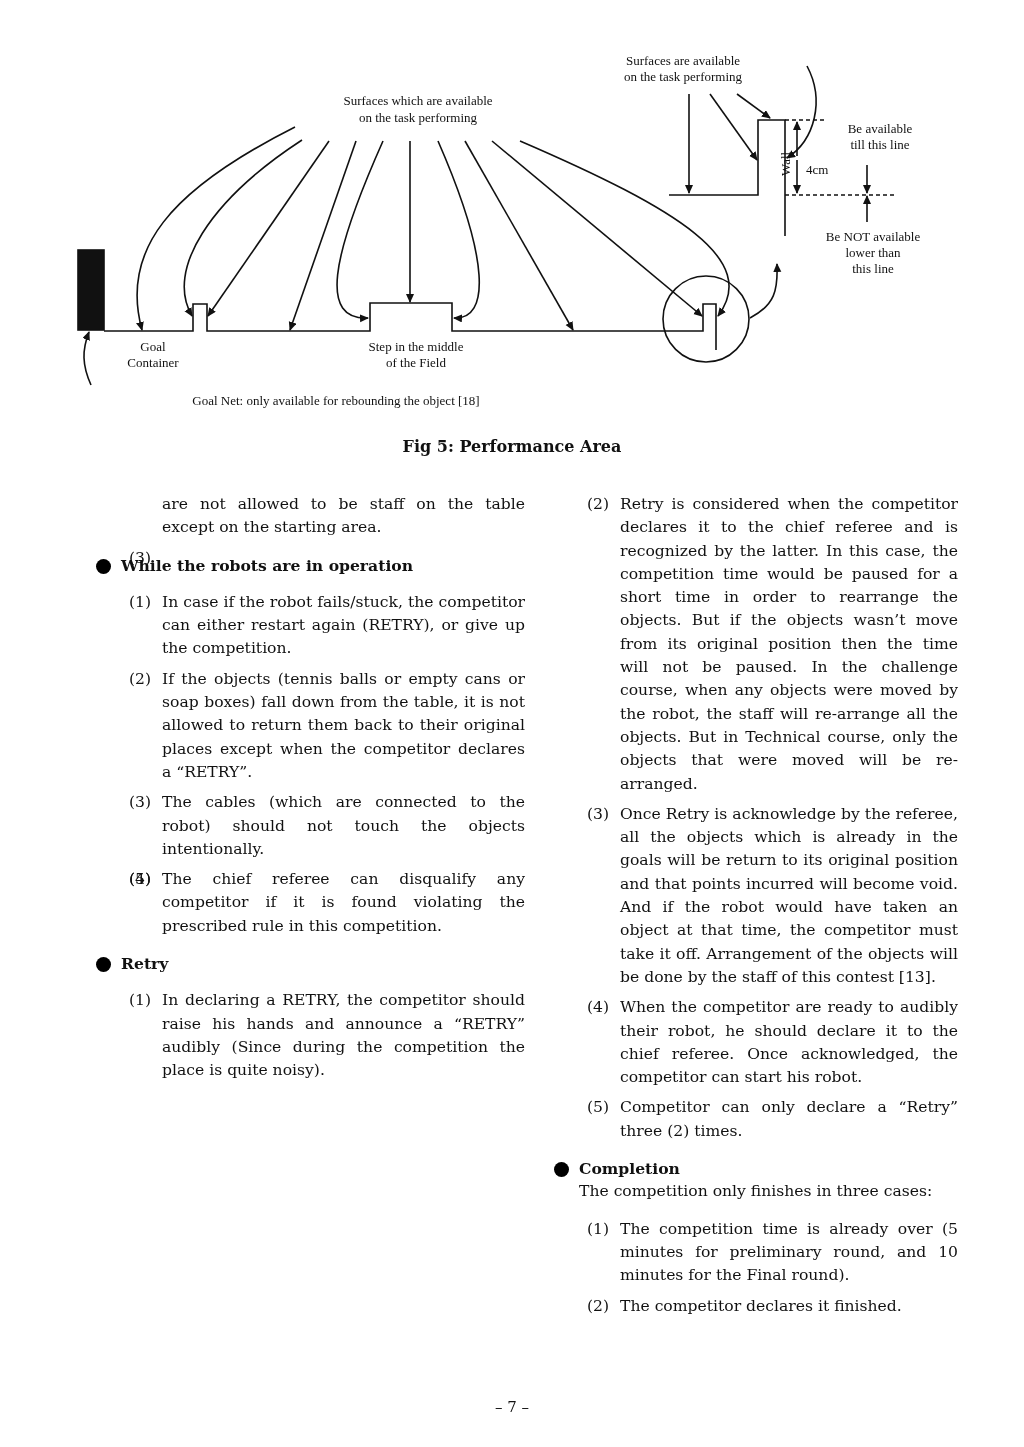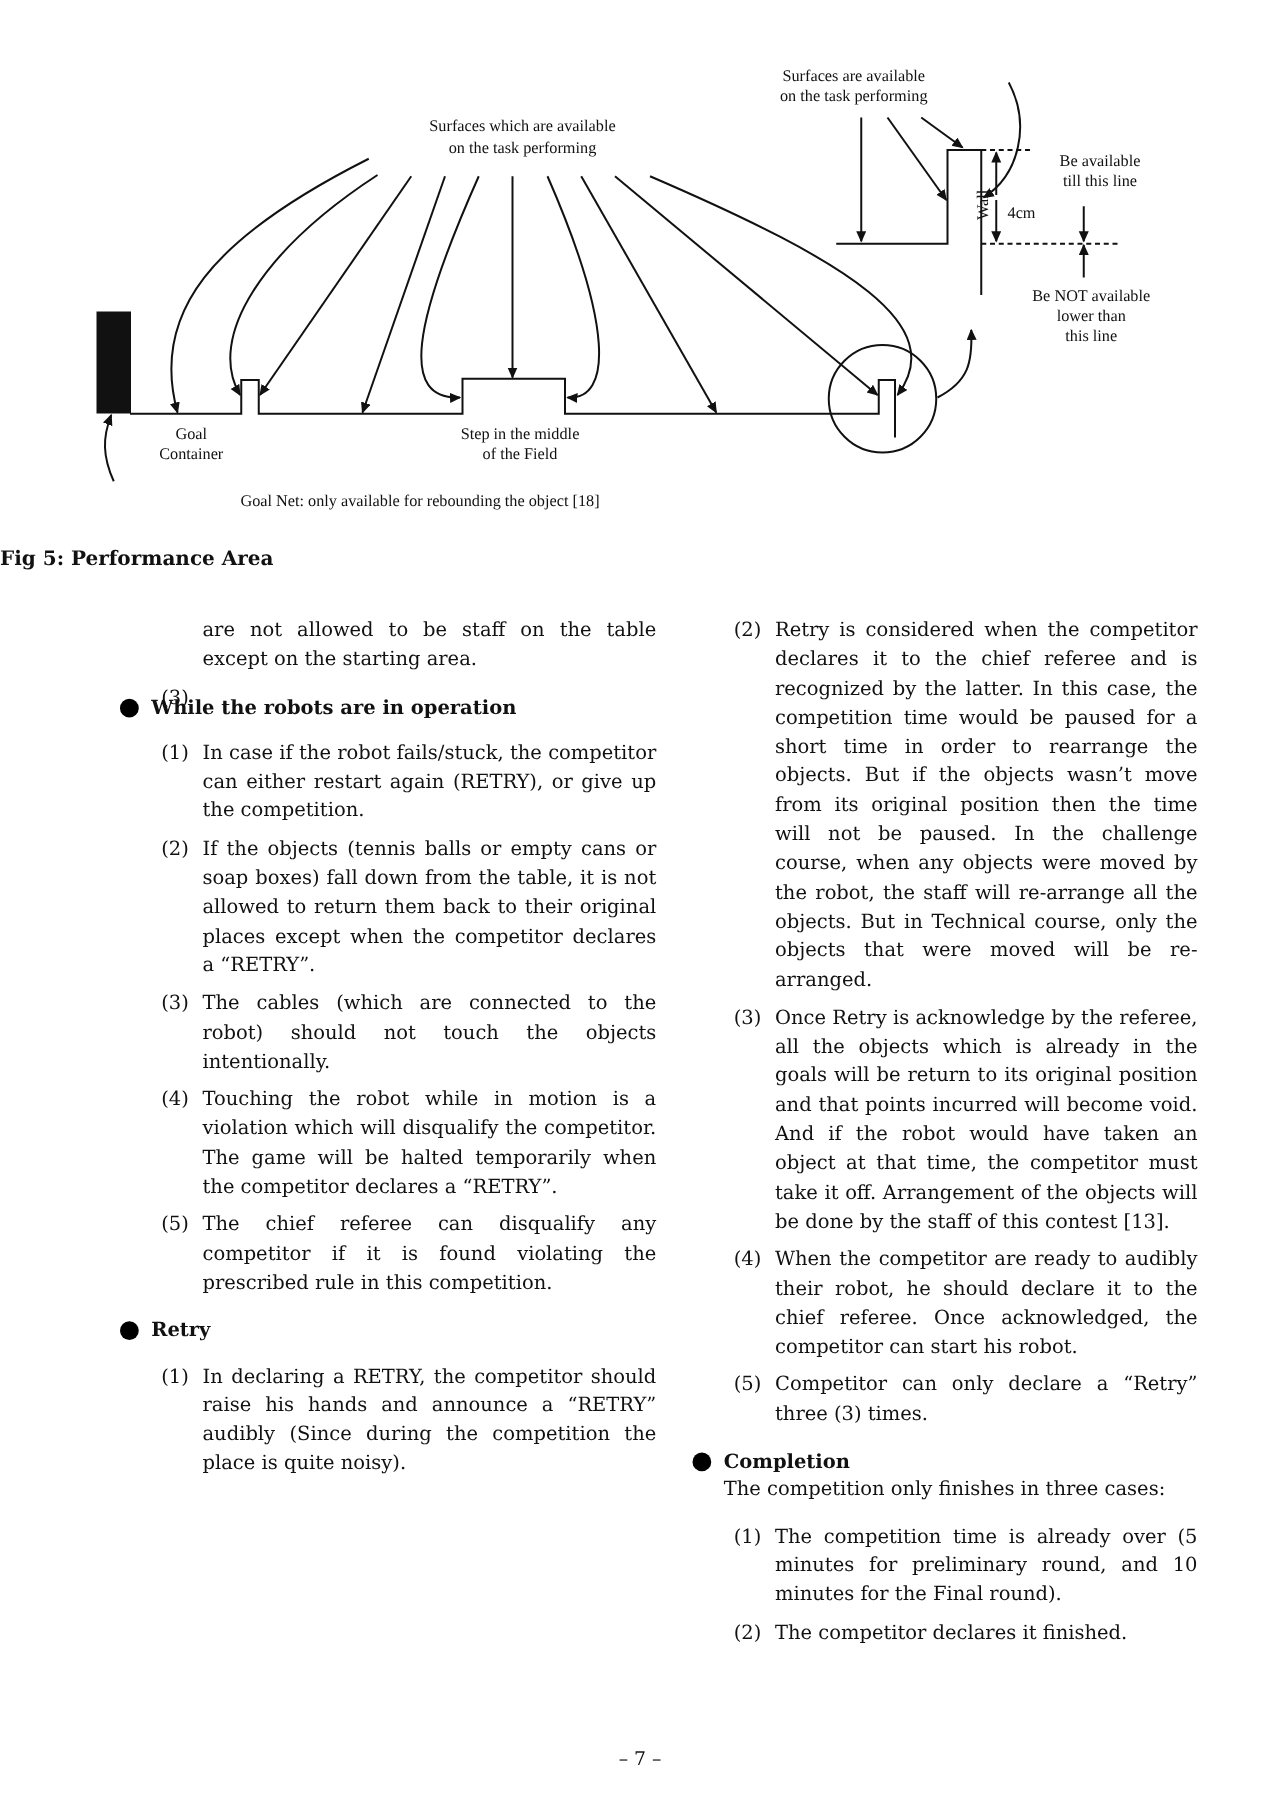--- a/index.html
+++ b/index.html
@@ -1,20 +1,20 @@
 <!DOCTYPE html>
 <html><head>
 <meta charset="utf-8">
 <style>
   html, body { margin: 0; padding: 0; background: #ffffff; }
   body { width: 1024px; height: 1447px; position: relative; overflow: hidden; color: #111; }
   .page { position: absolute; left: 0; top: 0; width: 1024px; height: 1447px; }
   svg.figure { position: absolute; left: 0; top: 0; width: 1024px; height: 420px; }
   svg.figure text { font-family: "Liberation Serif", serif; font-size: 13px; fill: #111; }
-  .caption { position: absolute; top: 437px; left: 0; width: 1024px; text-align: left;
+  .caption { position: absolute; top: 437px; left: 0; width: 1024px; text-align: center;
     font-family: "DejaVu Serif", serif; font-weight: bold; font-size: 16px; }
   .col { position: absolute; font-family: "DejaVu Serif", serif; font-size: 15.6px; line-height: 23.3px; }
   .col-left { left: 95px; top: 493px; width: 430px; }
   .col-right { left: 553px; top: 493px; width: 405px; }
   .item { position: relative; padding-left: 67px; text-align: justify; margin-bottom: 7px; }
   .item .num { position: absolute; left: 34px; top: 0; }
   .cont { padding-left: 67px; text-align: justify; margin-bottom: 7px; }
   .col-right .item { padding-left: 67px; }
   .col-right .item .num { left: 34px; }
   .section { position: relative; padding-left: 26px; font-weight: bold; margin-top: 14px; margin-bottom: 14px; }
@@ -94,35 +94,35 @@
       <span class="num">(3)</span>
     </div>
 
     <div class="section">
       <span class="bullet"></span>
       <span>While the robots are in operation</span>
     </div>
     <div class="item"><span class="num">(1)</span><span>In case if the robot fails/stuck, the competitor can either restart again (RETRY), or give up the competition.</span></div>
     <div class="item"><span class="num">(2)</span><span>If the objects (tennis balls or empty cans or soap boxes) fall down from the table, it is not allowed to return them back to their original places except when the competitor declares a “RETRY”.</span></div>
     <div class="item"><span class="num">(3)</span><span>The cables (which are connected to the robot) should not touch the objects intentionally.</span></div>
-    <div class="item"><span class="num">(4)</span><span>Touching the robot while in motion is a violation which will disqualify the competitor.  The game will be halted temporarily when the competitor declares a “RETRY”.</span></div>
+    <div class="item"><span class="num">(4)</span></div>
     <div class="item"><span class="num">(5)</span><span>The chief referee can disqualify any competitor if it is found violating the prescribed rule in this competition.</span></div>
 
     <div class="section">
       <span class="bullet"></span>
       <span>Retry</span>
     </div>
     <div class="item"><span class="num">(1)</span><span>In declaring a RETRY, the competitor should raise his hands and announce a “RETRY” audibly (Since during the competition the place is quite noisy).</span></div>
   </div>
 
   <div class="col col-right">
     <div class="item"><span class="num">(2)</span><span>Retry is considered when the competitor declares it to the chief referee and is recognized by the latter.  In this case, the competition time would be paused for a short time in order to rearrange the objects.  But if the objects wasn’t move from its original position then the time will not be paused.  In the challenge course, when any objects were moved by the robot, the staff will re-arrange all the objects.  But in Technical course, only the objects that were moved will be re-arranged.</span></div>
     <div class="item"><span class="num">(3)</span><span>Once Retry is acknowledge by the referee, all the objects which is already in the goals will be return to its original position and that points incurred will become void.  And if the robot would have taken an object at that time, the competitor must take it off.  Arrangement of the objects will be done by the staff of this contest [13].</span></div>
     <div class="item"><span class="num">(4)</span><span>When the competitor are ready to audibly their robot, he should declare it to the chief referee.  Once acknowledged, the competitor can start his robot.</span></div>
-    <div class="item"><span class="num">(5)</span><span>Competitor can only declare a “Retry” three (3) times.</span></div>
+    <div class="item"><span class="num">(5)</span><span>Competitor can only declare a “Retry” three (2) times.</span></div>
 
     <div class="section" style="margin-bottom:0">
       <span class="bullet"></span>
       <span>Completion</span>
     </div>
     <div class="intro">The competition only finishes in three cases:</div>
     <div class="item"><span class="num">(1)</span><span>The competition time is already over (5 minutes for preliminary round, and 10 minutes for the Final round).</span></div>
     <div class="item"><span class="num">(2)</span><span>The competitor declares it finished.</span></div>
   </div>
 

